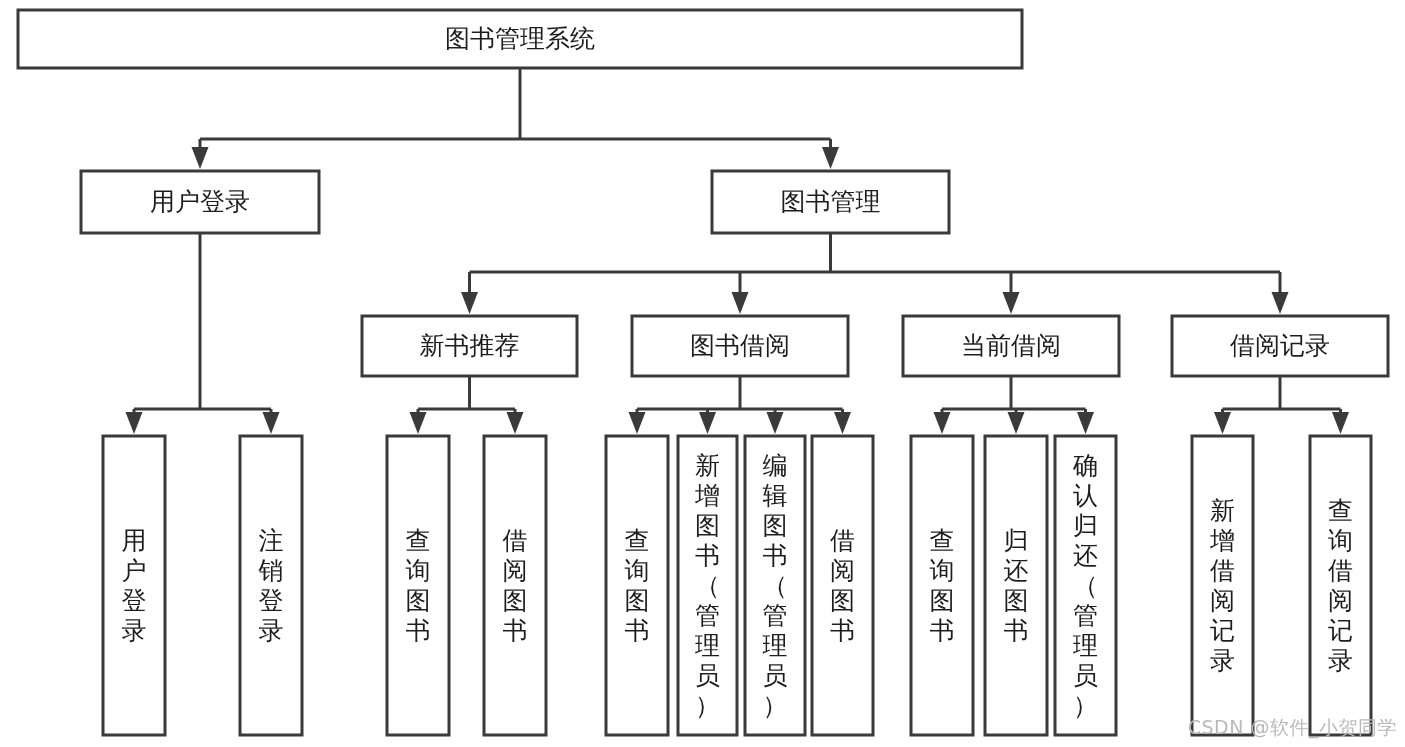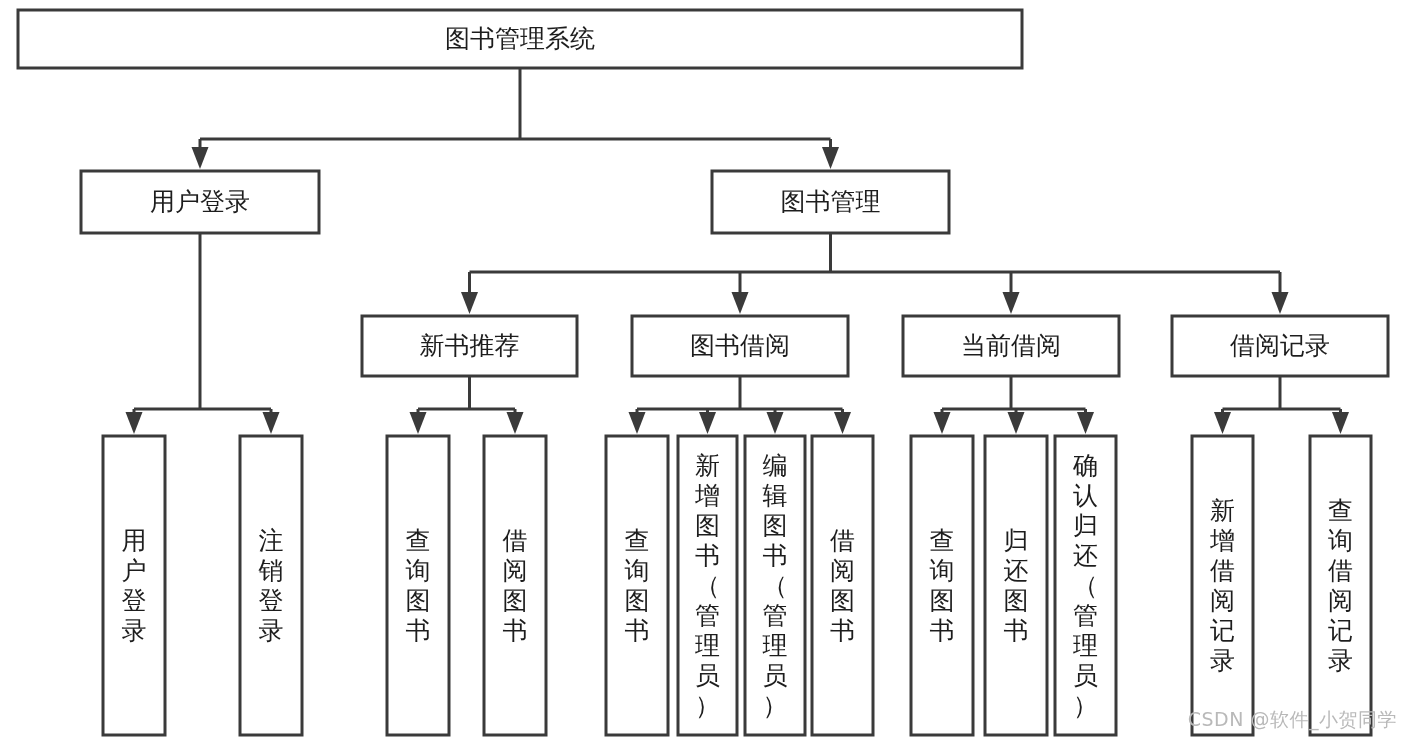--- a/index.html
+++ b/index.html
@@ -51,21 +51,21 @@
   }
   .node-label-v {
     font-family: "DejaVu Sans", "Liberation Sans", sans-serif;
     font-size: 25px;
     fill: #1d1d1d;
     text-anchor: middle;
   }
   .watermark {
     position: absolute;
     right: 8px;
-    bottom: 14px;
+    bottom: 6px;
     font-family: "DejaVu Sans", "Liberation Sans", sans-serif;
     font-size: 19px;
     color: #b9b9b9;
     white-space: nowrap;
     letter-spacing: 0.5px;
     user-select: none;
   }
 </style>
 </head>
 <body>

